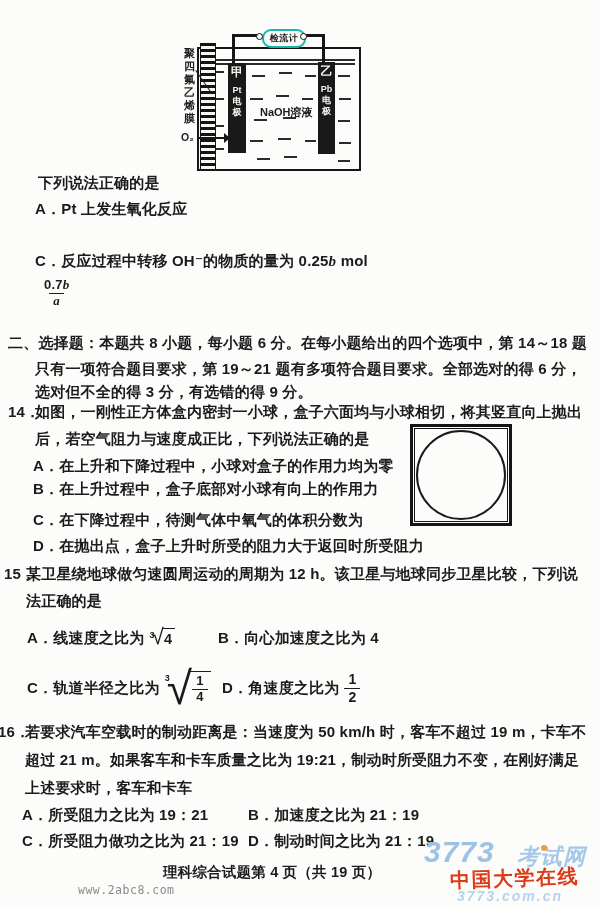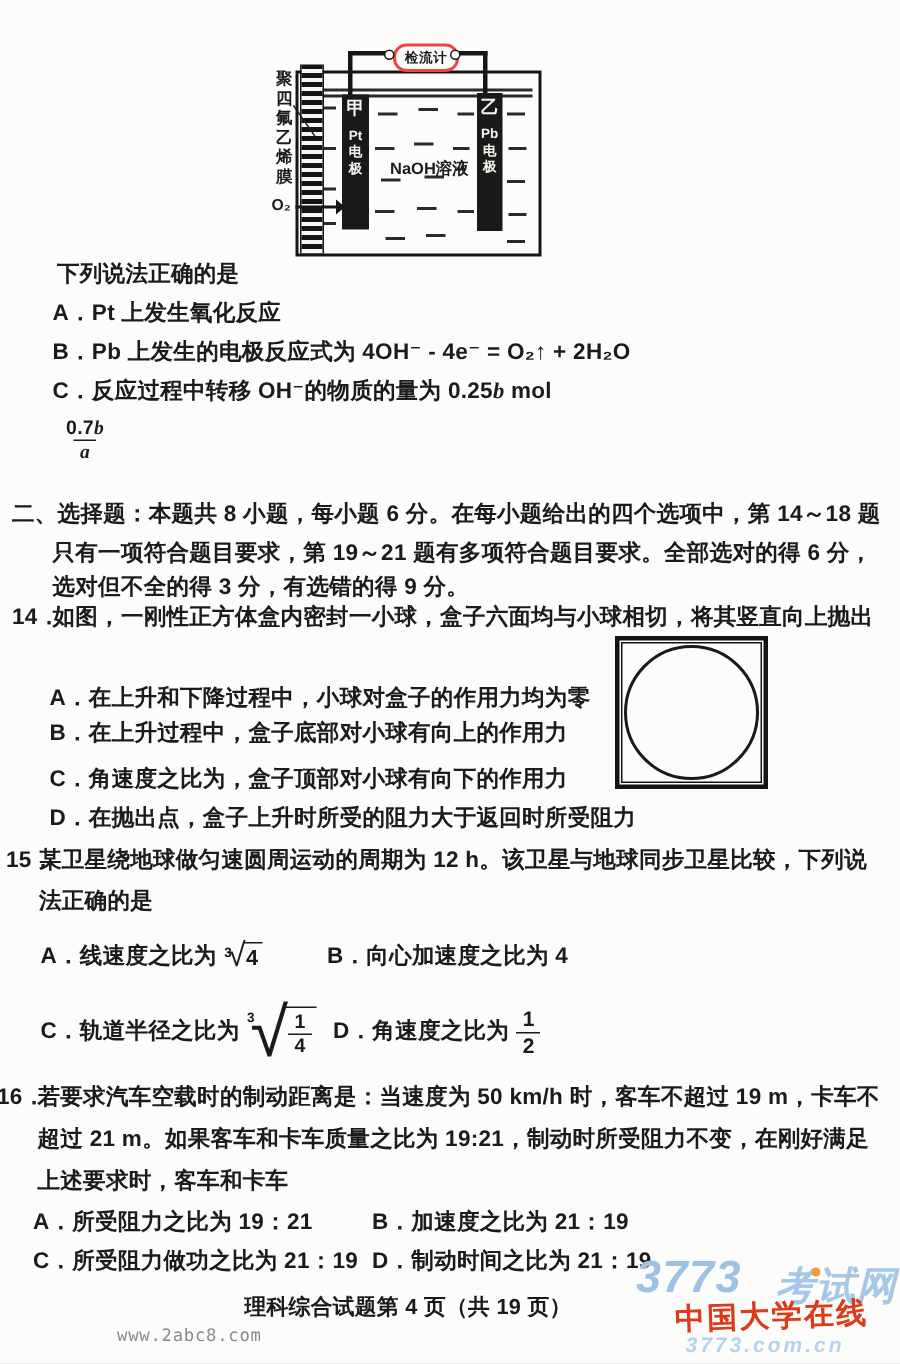--- a/index.html
+++ b/index.html
@@ -31,21 +31,21 @@
   .root.big .rrad{padding-top:2px;}
   .root.big .frac{margin-left:0;}
 
   
   .diagram{left:150px;top:20px;width:280px;height:158px;}
   .tank{left:47px;top:27px;width:160px;height:120px;border:2px solid #161616;background:#fcfcfa;}
   .surface{position:absolute;height:1.5px;background:#2a2a2a;left:65px;width:140px;}
   .membrane{left:50px;top:23px;width:14px;height:126px;
     background:repeating-linear-gradient(180deg,#141414 0 3px,#f6f6f2 3px 6px);
     border-left:1.2px solid #141414;border-right:1.2px solid #141414;}
-  .galv{left:112px;top:9px;width:40px;height:15px;border:2px solid #ef4444;border-radius:9px;
+  .galv{left:112px;top:9px;width:40px;height:15px;border:2px solid #14b8a6;border-radius:9px;
     background:#fcfcfa;display:flex;align-items:center;justify-content:center;z-index:3;}
   .galv span{font-size:9px;letter-spacing:.5px;}
   .terminal{width:5px;height:5px;border:1.5px solid #161616;border-radius:50%;background:#fcfcfa;z-index:4;}
   .wire{background:#161616;}
   .electrode{background:#191919;color:#f3f3ec;z-index:3;display:flex;flex-direction:column;align-items:center;}
   .el-head{font-size:12px;line-height:13px;margin-top:3px;}
   .el-body{font-size:9px;line-height:11px;text-align:center;word-break:break-all;margin-top:6px;padding:0 2px;}
   .dash{position:absolute;height:1.8px;background:#2a2a2a;}
   .v-label{font-size:11px;line-height:13px;width:13px;word-break:break-all;text-align:center;}
   .pointer{border-top:1.6px solid #1b1b1b;transform-origin:left top;}
@@ -53,21 +53,21 @@
   
   .fig14{left:410px;top:424px;width:96px;height:96px;border:3px solid #141414;}
   .fig14-inner{position:absolute;inset:1px;border:1px solid #141414;}
   .fig14-circle{position:absolute;inset:3px;border:2px solid #1a1a1a;border-radius:50%;}
 
   
   .page-label{font-size:14.5px;}
   .site-url{font-family:"DejaVu Sans Mono","Liberation Mono",monospace;font-weight:400;
     font-size:11.5px;color:#8a8a8a;letter-spacing:.5px;}
   .wm-brand{font-size:30px;font-style:italic;color:#9dc2e4;letter-spacing:1px;}
-  .wm-suffix{font-size:26px;font-style:italic;color:#a6c8e8;letter-spacing:1px;}
+  .wm-suffix{font-size:22px;font-style:italic;color:#a6c8e8;letter-spacing:1px;}
   .wm-dot{width:6px;height:6px;border-radius:50%;background:#f49b3c;z-index:6;}
   .wm-red{font-size:20px;color:#dc3a18;letter-spacing:1.5px;transform:rotate(-2deg);z-index:6;}
   .wm-blue-url{font-size:14px;font-style:italic;color:#b7d2ec;letter-spacing:2px;z-index:5;}
 </style>
 </head>
 <body>
 
 <div class="page">
 
   <div class="abs diagram">
@@ -130,23 +130,20 @@
     <div class="abs" style="left:74px;top:113px;width:0;height:0;z-index:4;
          border-left:6px solid #161616;border-top:5px solid transparent;border-bottom:5px solid transparent;"></div>
   </div>
 
   <div class="row" style="left:38px;top:174px;">
     <span>下列说法正确的是</span>
   </div>
   <div class="row" style="left:35px;top:200px;">
     <span>A．Pt 上发生氧化反应</span>
   </div>
-  <div class="row" style="left:35px;top:226px;">
-    <span>B．Pb 上发生的电极反应式为 4OH⁻ - 4e⁻ = O₂↑ + 2H₂O</span>
-  </div>
   <div class="row" style="left:35px;top:252px;">
     <span>C．反应过程中转移 OH⁻的物质的量为 0.25</span><span class="var">b</span><span> mol</span>
   </div>
   <div class="row flexrow" style="left:35px;top:277px;height:32px;">
     <span class="frac">
       <span class="fnum"><span>0.7</span><span class="var">b</span></span>
       <span class="fden var">a</span>
     </span>
   </div>
 
@@ -156,28 +153,31 @@
   <div class="row" style="left:35px;top:360px;">
     <span>只有一项符合题目要求，第 19～21 题有多项符合题目要求。全部选对的得 6 分，</span>
   </div>
   <div class="row" style="left:35px;top:383px;">
     <span>选对但不全的得 3 分，有选错的得 9 分。</span>
   </div>
 
   <div class="row" style="left:8px;top:403px;">
     <span class="qnum">14．</span><span>如图，一刚性正方体盒内密封一小球，盒子六面均与小球相切，将其竖直向上抛出</span>
   </div>
+  <div class="row" style="left:35px;top:430px;">
+    <span>后，若空气阻力与速度成正比，下列说法正确的是</span>
+  </div>
   <div class="row" style="left:33px;top:457px;">
     <span>A．在上升和下降过程中，小球对盒子的作用力均为零</span>
   </div>
   <div class="row" style="left:33px;top:480px;">
     <span>B．在上升过程中，盒子底部对小球有向上的作用力</span>
   </div>
   <div class="row" style="left:33px;top:511px;">
-    <span>C．角速度之比为，盒子顶部对小球有向下的作用力</span>
+    <span>C．在下降过程中，待测气体中氧气的体积分数为</span>
   </div>
   <div class="row" style="left:33px;top:537px;">
     <span>D．在抛出点，盒子上升时所受的阻力大于返回时所受阻力</span>
   </div>
 
   <div class="abs fig14">
     <div class="fig14-inner"></div>
     <div class="fig14-circle"></div>
   </div>
 

